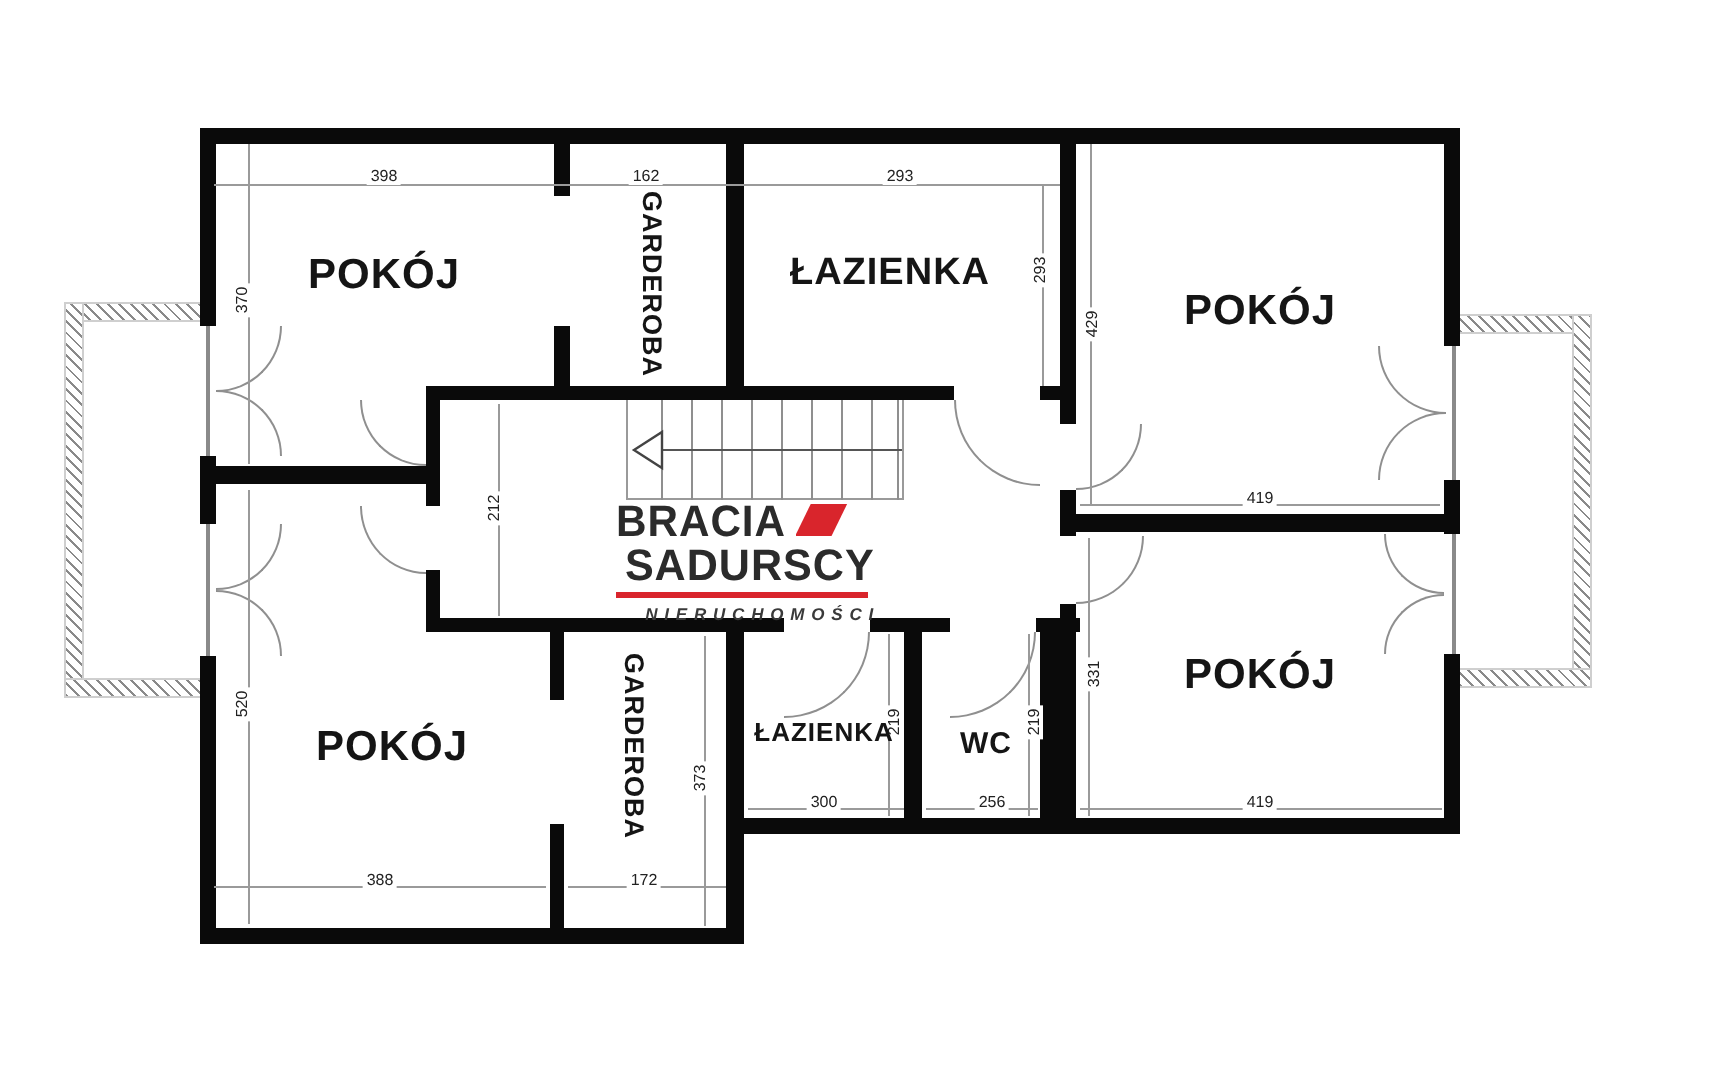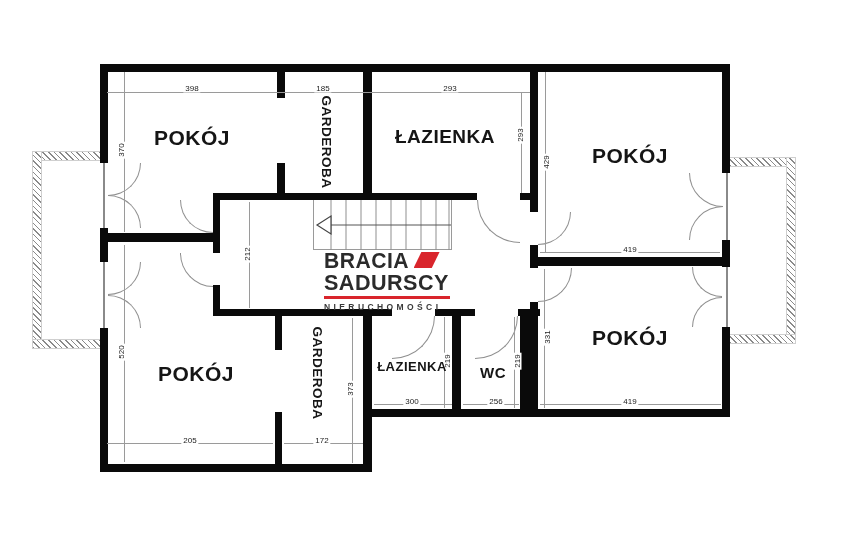--- a/index.html
+++ b/index.html
@@ -16,30 +16,30 @@
   .hatch{position:absolute;background:repeating-linear-gradient(45deg,#8a8a8a 0 1px,#ffffff 1px 4px);
          outline:1px solid #cfcfcf;}
   .room-label{position:absolute;font-weight:600;color:#151515;white-space:nowrap;
               transform:translate(-50%,-50%);letter-spacing:.5px;}
   .room-label.vert{transform:translate(-50%,-50%) rotate(90deg);}
   .dim{position:absolute;font-size:8px;color:#222;background:#fff;padding:0 2px;line-height:9px;
        white-space:nowrap;transform:translate(-50%,-50%);}
   .dim.vert{transform:translate(-50%,-50%) rotate(-90deg);}
   .stairs{position:absolute;left:313px;top:200px;width:139px;height:50px;
           border:1px solid #9a9a9a;border-top:none;box-sizing:border-box;}
-  .logo{position:absolute;left:324px;top:250px;width:132px;}
+  .logo{position:absolute;left:308px;top:250px;width:132px;text-align:right;}
   .logo-row{display:flex;align-items:flex-start;}
   .logo-line1{font-size:22px;font-weight:800;color:#2b2b2b;line-height:21px;letter-spacing:.5px;
               transform-origin:left;transform:scaleX(.96);}
   .logo-flag{width:26px;height:16px;margin:2px 0 0 1px;}
   .logo-line2{font-size:22px;font-weight:800;color:#2b2b2b;line-height:23px;letter-spacing:.5px;
               transform-origin:left;transform:scaleX(.98);}
   .logo-rule{width:126px;height:3px;margin-top:2px;}
   .logo-line3{font-size:8.5px;font-weight:700;color:#3a3a3a;letter-spacing:3.4px;margin-top:3px;
-              white-space:nowrap;}
+              white-space:nowrap;font-style:italic;}
 </style>
 </head>
 <body>
 
 <div class="canvas">
 
   <div class="hatch" style="left:33px;top:152px;width:67px;height:8px"></div>
   <div class="hatch" style="left:33px;top:152px;width:8px;height:196px"></div>
   <div class="hatch" style="left:33px;top:340px;width:67px;height:8px"></div>
   <div class="hatch" style="left:730px;top:158px;width:65px;height:8px"></div>
@@ -126,29 +126,29 @@
   <div class="thin" style="left:284px;top:443px;width:79px;height:1px"></div>
   <div class="thin" style="left:352px;top:318px;width:1px;height:145px"></div>
   <div class="thin" style="left:444px;top:317px;width:1px;height:91px"></div>
   <div class="thin" style="left:514px;top:317px;width:1px;height:91px"></div>
   <div class="thin" style="left:544px;top:269px;width:1px;height:139px"></div>
   <div class="thin" style="left:374px;top:404px;width:78px;height:1px"></div>
   <div class="thin" style="left:463px;top:404px;width:56px;height:1px"></div>
   <div class="thin" style="left:540px;top:404px;width:181px;height:1px"></div>
 
   <div class="dim" style="left:192px;top:88px">398</div>
-  <div class="dim" style="left:323px;top:88px">185</div>
+  <div class="dim" style="left:323px;top:88px">162</div>
   <div class="dim" style="left:450px;top:88px">293</div>
   <div class="dim vert" style="left:121px;top:150px">370</div>
   <div class="dim vert" style="left:546px;top:162px">429</div>
   <div class="dim vert" style="left:520px;top:135px">293</div>
   <div class="dim vert" style="left:247px;top:254px">212</div>
   <div class="dim" style="left:630px;top:249px">419</div>
   <div class="dim vert" style="left:121px;top:352px">520</div>
-  <div class="dim" style="left:190px;top:440px">205</div>
+  <div class="dim" style="left:190px;top:440px">388</div>
   <div class="dim" style="left:322px;top:440px">172</div>
   <div class="dim vert" style="left:350px;top:389px">373</div>
   <div class="dim vert" style="left:447px;top:361px">219</div>
   <div class="dim vert" style="left:517px;top:361px">219</div>
   <div class="dim vert" style="left:547px;top:337px">331</div>
   <div class="dim" style="left:412px;top:401px">300</div>
   <div class="dim" style="left:496px;top:401px">256</div>
   <div class="dim" style="left:630px;top:401px">419</div>
 
   <div class="room-label" style="left:192px;top:138px;font-size:21px">POKÓJ</div>

